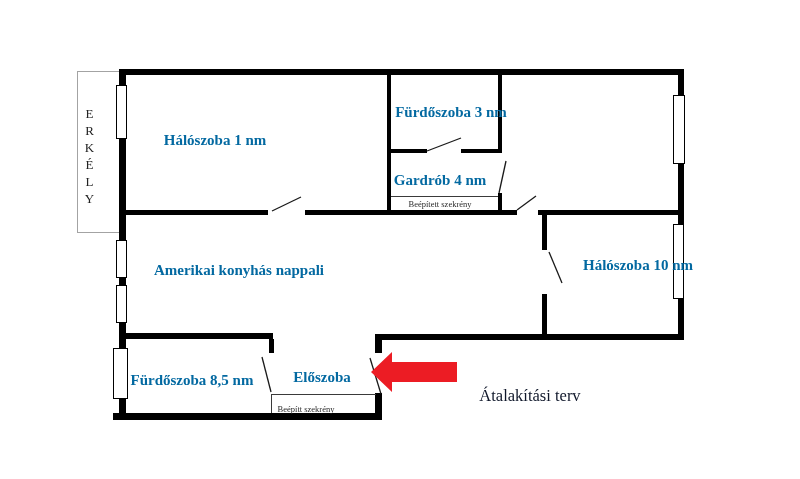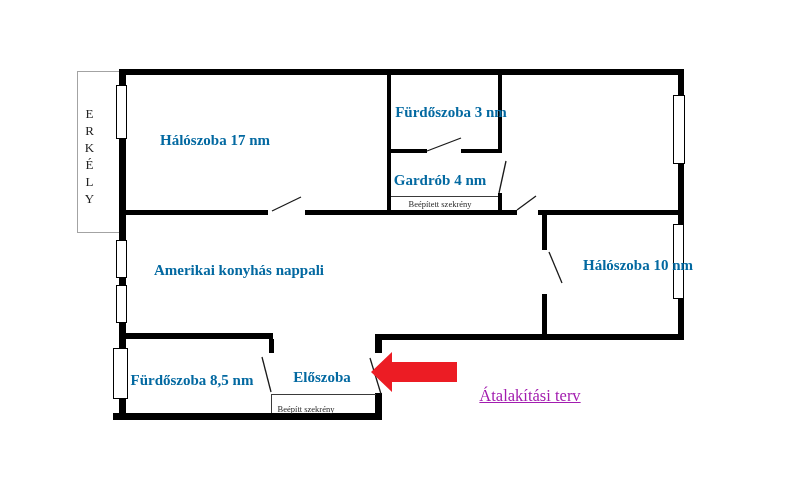--- a/index.html
+++ b/index.html
@@ -13,21 +13,21 @@
   .room-label{
     position:absolute;transform:translate(-50%,-50%);
     font-size:15px;font-weight:bold;white-space:nowrap;color:#0369a1;
   }
   .small-label{
     position:absolute;transform:translate(-50%,-50%);
     font-size:8.5px;font-weight:normal;white-space:nowrap;color:#2b2b2b;text-align:right;
   }
   .title-label{
     position:absolute;transform:translate(-50%,-50%);
-    font-size:16.5px;font-weight:normal;white-space:nowrap;color:#a21caf;text-decoration:underline;
+    font-size:16.5px;font-weight:normal;white-space:nowrap;color:#0f172a;
   }
   #balcony-box{
     position:absolute;left:77px;top:71px;width:44px;height:160px;
     border:1px solid #a3a3a3;background:#fff;
   }
   #balcony-label{
     position:absolute;left:81px;top:106px;height:100px;
     writing-mode:vertical-rl;text-orientation:upright;
     font-size:13px;letter-spacing:2px;color:#222;white-space:nowrap;
   }
@@ -123,21 +123,21 @@
       <line x1="427" y1="151" x2="461" y2="138"></line>
       <line x1="506" y1="161" x2="499" y2="193"></line>
       <line x1="517" y1="210" x2="536" y2="196"></line>
       <line x1="549" y1="252" x2="562" y2="283"></line>
       <line x1="262" y1="357" x2="271" y2="392"></line>
       <line x1="370" y1="358" x2="381" y2="394"></line>
     </g>
     <polygon points="371,372 392,352 392,362 457,362 457,382 392,382 392,392" fill="#ec1c24"></polygon>
   </svg>
 
-  <div class="room-label" id="label-bedroom-17">Hálószoba 17 nm</div>
+  <div class="room-label" id="label-bedroom-17">Hálószoba 1 nm</div>
   <div class="room-label" id="label-bathroom-3">Fürdőszoba 3 nm</div>
   <div class="room-label" id="label-wardrobe-4">Gardrób 4 nm</div>
   <div class="room-label" id="label-bedroom-10">Hálószoba 10 nm</div>
   <div class="room-label" id="label-living-kitchen">Amerikai konyhás nappali</div>
   <div class="room-label" id="label-bathroom-7-6">Fürdőszoba 8,5 nm</div>
   <div class="room-label" id="label-hallway">Előszoba</div>
 
   <div class="small-label" id="label-builtin-top">Beépített szekrény</div>
   <div class="small-label" id="label-builtin-bottom">Beépítt szekrény</div>
 

